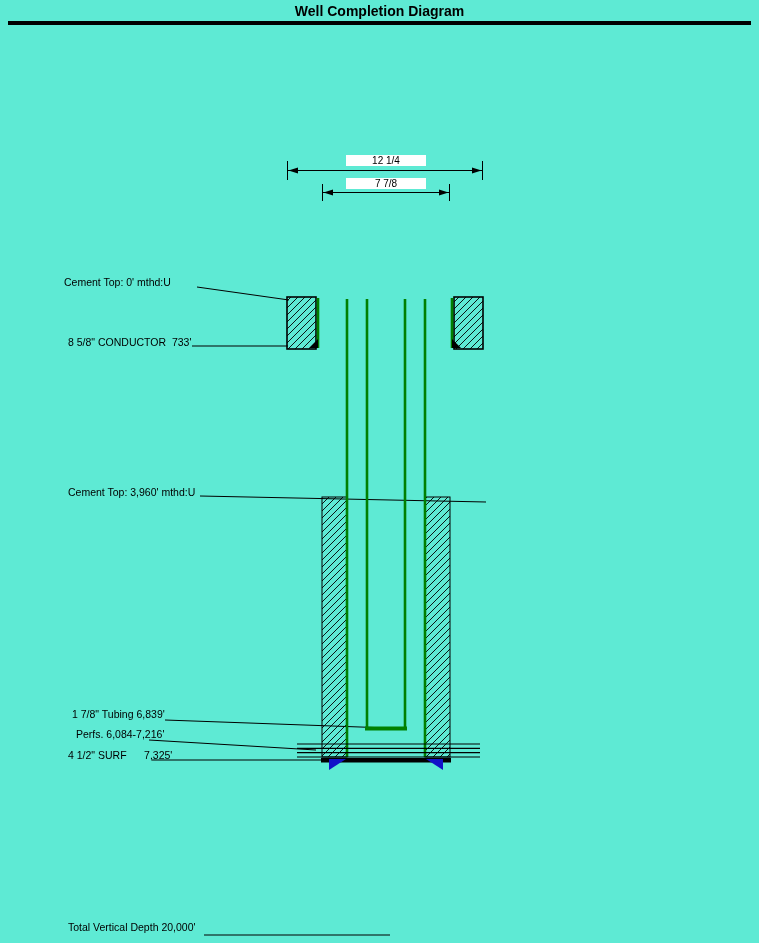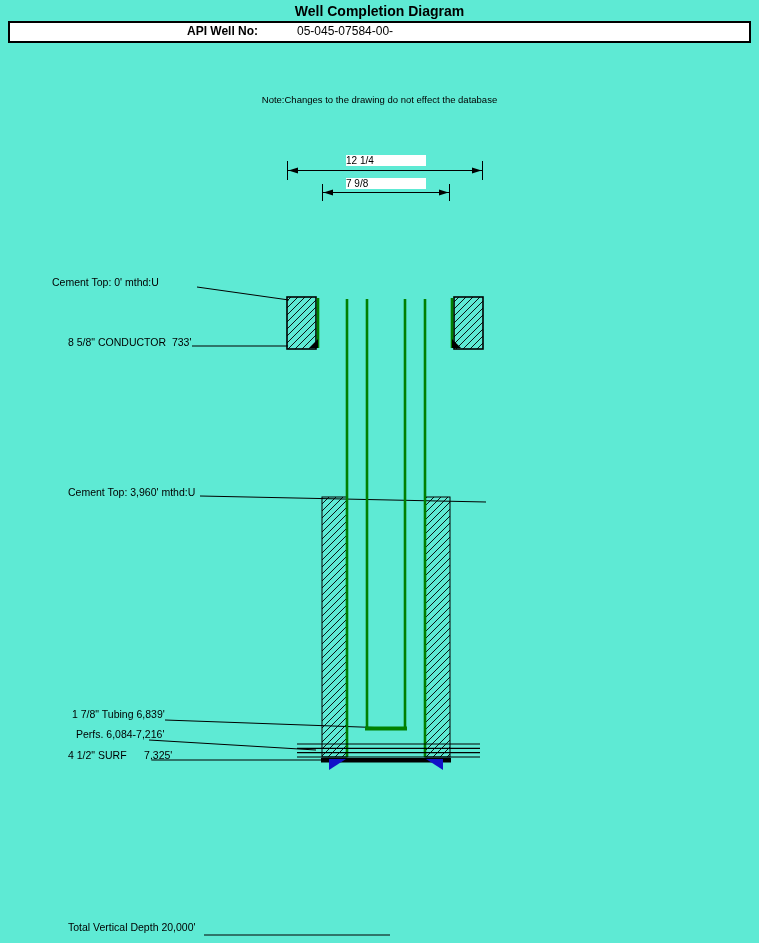--- a/index.html
+++ b/index.html
@@ -20,43 +20,38 @@
   .api-l{left:177px} .api-v{left:287px; font-size:12px;}
   .owner-l{left:4px} .owner-v{left:137px} .wname-l{left:430px} .wname-v{left:547px}
   .county-l{left:4px} .county-v{left:122px} .field-l{left:270px} .field-v{left:354px} .pool-l{left:510px}
   .coord-l{left:4px} .coordx-v{left:160px} .coordy-l{left:275px} .coordy-v{left:348px}
   .sec-l{left:435px} .sec-v{left:497px} .twp-l{left:535px} .twp-v{left:600px}
   .rng-l{left:640px} .rng-v{left:695px}
 
   .note { position:absolute; top:94px; left:0; width:100%; text-align:center; font-size:9.5px; }
 
   .bore-title { position:absolute; top:134px; left:285px; width:200px; text-align:center; font-size:13.5px; }
-  .dim-label { position:absolute; left:346px; width:80px; font-size:10px; background:#fff; }
+  .dim-label { position:absolute; left:346px; width:80px; text-align:center; font-size:10px; background:#fff; }
 
   .dlabel { position:absolute; font-size:10.5px; white-space:pre; }
 
   svg.diagram { position:absolute; top:0; left:0; }
   .green-line line { stroke: var(--casing_green, #008000); stroke-width:2.6; }
   .shoe-tri { fill: var(--shoe_blue, #1212c8); }
 </style>
 </head>
 <body>
 
 <div class="page">
 
   <div class="doc-title">Well Completion Diagram</div>
 
   <div class="info-table">
-    <div class="trow">
-      <span class="b api-l">API Well No:</span>
-      <span class="api-v">05-045-07584-00-</span>
-    </div>
   </div>
 
-  <div class="note">Note:Changes to the drawing do not effect the database</div>
 
   <svg class="diagram" width="759" height="943" viewBox="0 0 759 943">
     <defs>
       <pattern id="hatch" patternUnits="userSpaceOnUse" width="7" height="7">
         <path d="M0,7 L7,0 M-1.75,1.75 L1.75,-1.75 M5.25,8.75 L8.75,5.25" stroke="#000" stroke-width="0.9" fill="none"></path>
       </pattern>
     </defs>
 
     <g stroke="#000" stroke-width="1">
       <line x1="197" y1="287" x2="289" y2="300"></line>
@@ -118,23 +113,23 @@
     </g>
 
     <rect x="321" y="758" width="130" height="4.5" fill="#000"></rect>
     <g>
       <polygon class="shoe-tri" points="329,759 346,759 329,770"></polygon>
       <polygon class="shoe-tri" points="443,759 426,759 443,770"></polygon>
     </g>
   </svg>
 
   <div class="dim-label" style="top:155px">12 1/4</div>
-  <div class="dim-label" style="top:178px">7 9/8</div>
+  <div class="dim-label" style="top:178px">7 7/8</div>
 
-  <div class="dlabel" style="left:52px; top:276px">Cement Top: 0' mthd:U</div>
+  <div class="dlabel" style="left:64px; top:276px">Cement Top: 0' mthd:U</div>
   <div class="dlabel" style="left:68px; top:336px">8 5/8" CONDUCTOR  733'</div>
   <div class="dlabel" style="left:68px; top:486px">Cement Top: 3,960' mthd:U</div>
   <div class="dlabel" style="left:72px; top:708px">1 7/8" Tubing 6,839'</div>
   <div class="dlabel" style="left:76px; top:728px">Perfs. 6,084-7,216'</div>
   <div class="dlabel" style="left:68px; top:749px">4 1/2" SURF      7,325'</div>
   <div class="dlabel" style="left:68px; top:921px">Total Vertical Depth 20,000'</div>
 
 </div>
 
 </body></html>

